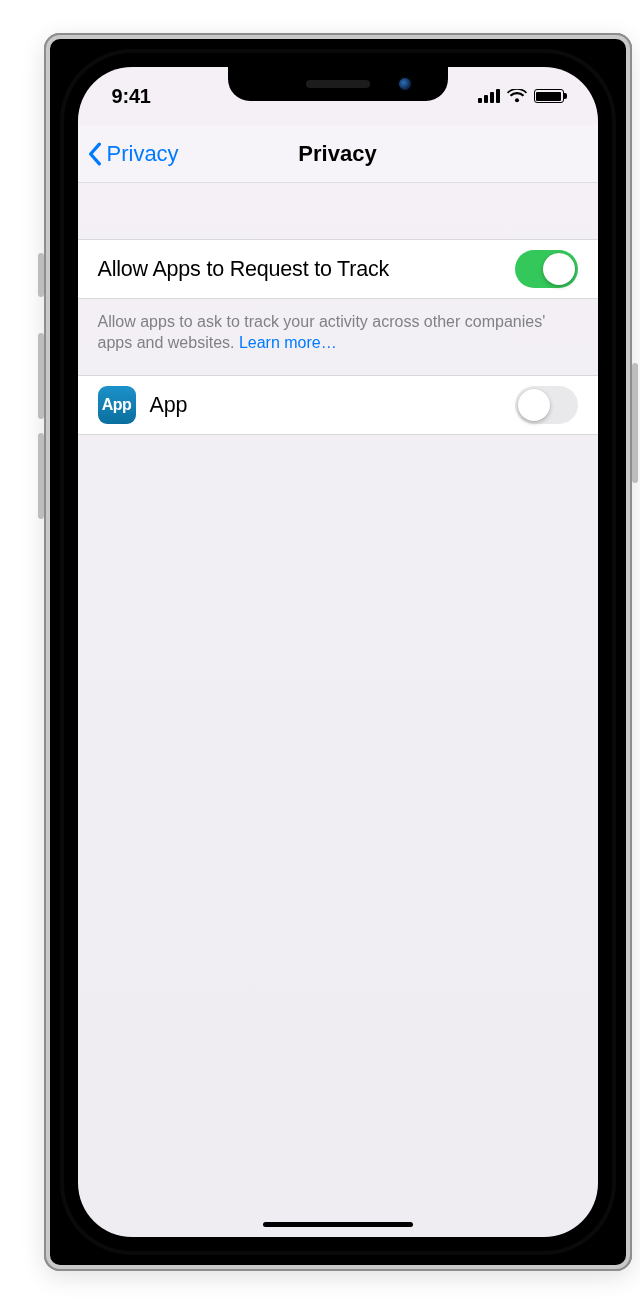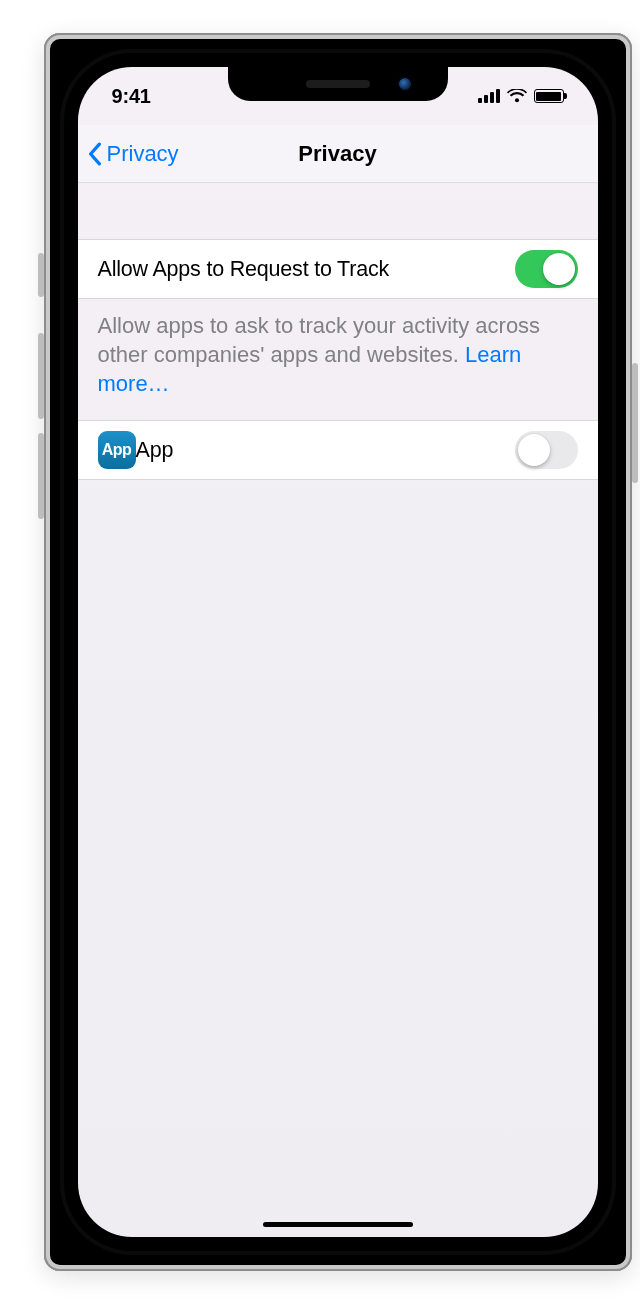--- a/index.html
+++ b/index.html
@@ -111,41 +111,41 @@
     .back svg { width: 14px; height: 24px; display: block; }
     .title-wrap { position:absolute; inset:0; display:flex; align-items:center; justify-content:center; pointer-events:none; }
     .title { font-size: 22px; font-weight: 600; color:#000; }
     
     .content { position:absolute; top: 116px; left:0; right:0; bottom:0; }
     .spacer-top { height: 56px; }
     .cell {
       background:#fff; min-height: 60px;
       border-top: 0.5px solid rgba(60,60,67,0.20);
       border-bottom: 0.5px solid rgba(60,60,67,0.20);
-      display:flex; align-items:center; padding: 0 20px; 
+      display:flex; align-items:center; padding: 0 20px; gap: 14px;
     }
     .cell-label { flex: 1; font-size: 21.5px; color:#000; letter-spacing: -0.2px; }
     
     .toggle {
       position: relative;
       width: 63px; height: 38px; border-radius: 20px;
       transition: background .15s;
     }
     .toggle .knob {
       position:absolute; top:3px; width:32px; height:32px; border-radius:50%;
       background:#fff; box-shadow: 0 2px 4px rgba(0,0,0,.25), 0 0 0 .5px rgba(0,0,0,.05);
     }
     .toggle.on  { background:#34c759; }
     .toggle.on  .knob { right:3px; }
     .toggle.off { background:#e9e9eb; }
     .toggle.off .knob { left:3px; }
     
     .footer {
       padding: 12px 20px 22px 20px;
-      font-size: 22px; line-height: 1.32; color:#808085;
+      font-size: 16px; line-height: 1.32; color:#808085;
     }
     .footer a { color:#007aff; text-decoration:none; }
     .footer a span { color:#007aff; }
     
     .app-icon {
       width: 38px; height: 38px; border-radius: 9px;
       background: linear-gradient(180deg, #1c91c9 0%, #0a6f9e 100%);
       display:flex; align-items:center; justify-content:center;
       color:#fff; font-weight:700; font-size:16px; letter-spacing:-0.5px;
     }

